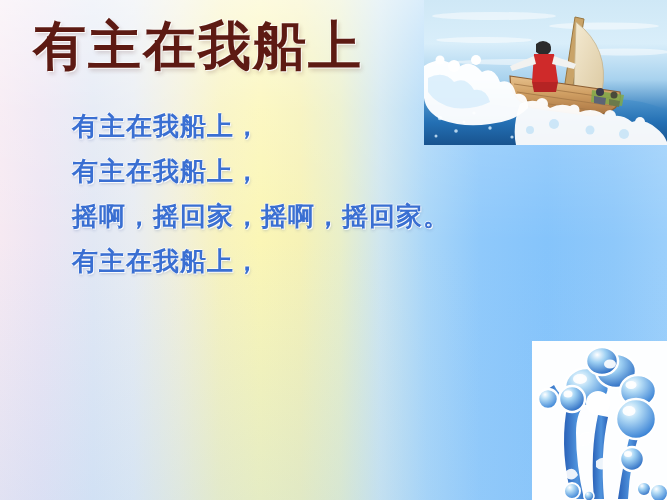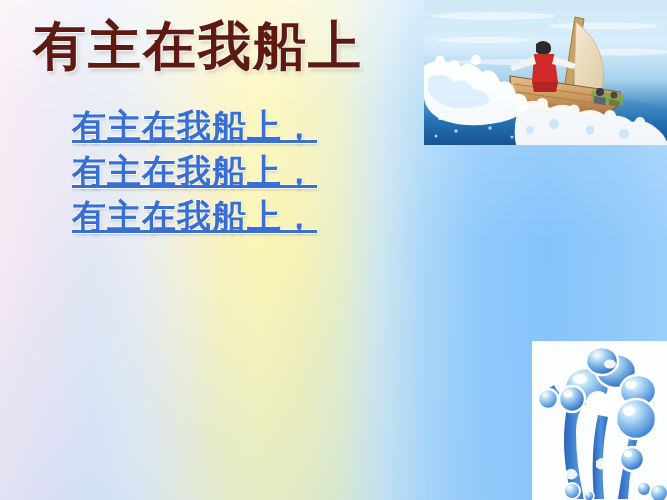--- a/index.html
+++ b/index.html
@@ -59,32 +59,31 @@
 
   
   .lyrics {
     position: absolute;
     left: 72px;
     top: 104px;
     width: 590px;
   }
 
   .line {
-    font-size: 34px;
+    font-size: 26px;
     line-height: 45px;
     font-weight: 700;
     letter-spacing: 1px;
     color: #3a6fd2;
     white-space: nowrap;
     text-shadow:
       1px 1px 0 rgba(255,255,255,0.9),
       -1px 0 0 rgba(255,255,255,0.65),
       0 -1px 0 rgba(255,255,255,0.65),
       1px 2px 3px rgba(40,70,140,0.22);
-    text-decoration: underline;
   }
 
   .hl {
     color: #f0750f;
     text-shadow:
       1px 1px 0 rgba(255,255,255,0.9),
       -1px 0 0 rgba(255,255,255,0.6),
       0 -1px 0 rgba(255,255,255,0.6),
       1px 2px 3px rgba(150,70,10,0.22);
   }
@@ -226,20 +225,21 @@
         <circle cx="166" cy="130" r="4.5"></circle>
         <circle cx="200" cy="134" r="5"></circle>
         <circle cx="106" cy="130" r="4"></circle>
       </g>
     </svg>
   </div>
 
   <div class="lyrics">
     <div class="line"><span>有主在我船上，</span></div>
     <div class="line"><span>有主在我船上，</span></div>
+    <div class="line"><span>摇啊，摇回家，摇啊，摇回家。</span></div>
     <div class="line"><span>有主在我船上，</span></div>
   </div>
 
   <div class="bubble-photo">
     <svg width="135" height="159" viewBox="0 0 135 159">
       <defs>
         <radialGradient id="bub1" cx="35%" cy="28%" r="72%">
           <stop offset="0%" stop-color="#ffffff"></stop>
           <stop offset="32%" stop-color="#b6ddf6"></stop>
           <stop offset="100%" stop-color="#3c84d6"></stop>

